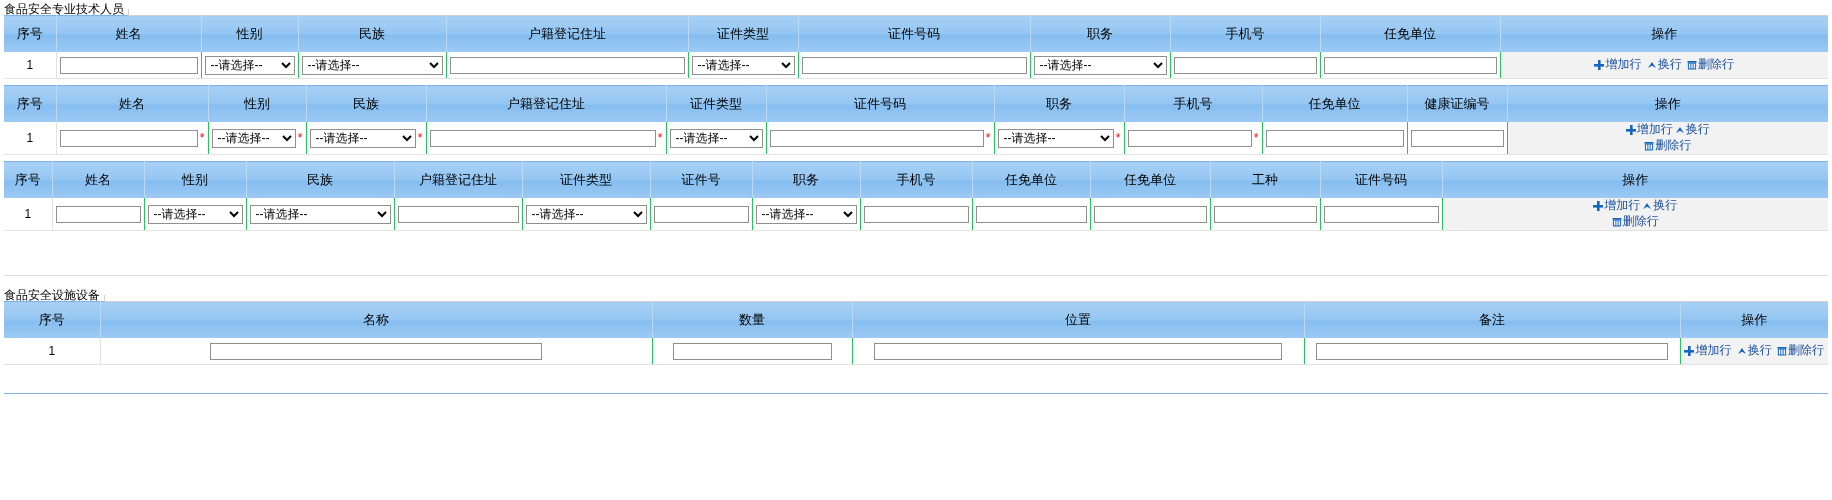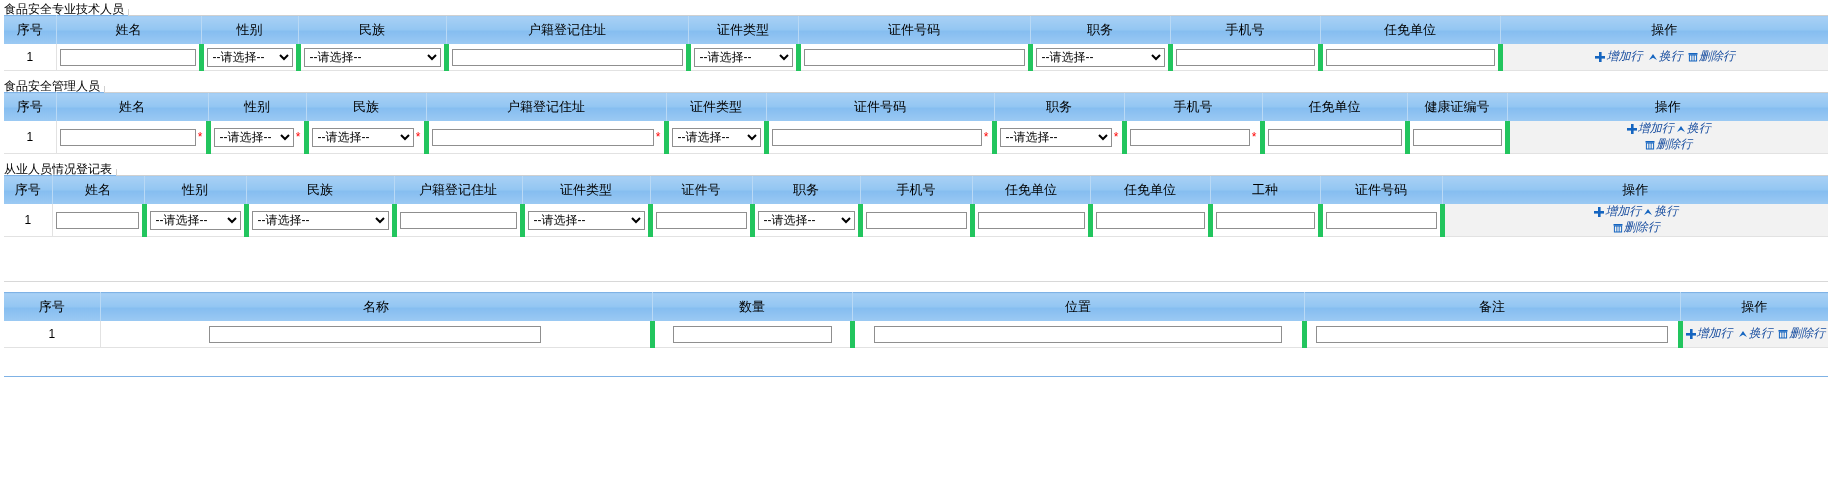--- a/index.html
+++ b/index.html
@@ -52,33 +52,33 @@
     table-layout:fixed;
     border-top:1px solid #7fb2e5;
     border-bottom:1px solid #cfcfcf;
   }
   table.grid thead th{
     background:linear-gradient(to bottom,#a8d0f5 0%,#93c6f2 48%,#85bdf0 52%,#9ccaf3 100%);
     background-color:#93c6f2;
     color:#000;
     font-weight:normal;
     font-size:13px;
-    height:28px;
+    height:36px;
     line-height:22px;
     padding:0;
     text-align:center;
     border-right:1px solid #b9d9f5;
     white-space:nowrap;
   }
   table.grid thead th:last-child{border-right:0;}
   table.grid tbody td{
     height:26px;
     padding:0 3px;
     text-align:center;
-    border-right:5px solid #22c55e;
+    border-right:1px solid #22c55e;
     border-bottom:1px solid #e2e2e2;
     background:#fff;
     vertical-align:middle;
     white-space:nowrap;
   }
   table.grid tbody td.idx{
     border-right:1px solid #e2e2e2;
     font-size:12px;
   }
   table.grid tbody td.ops{
@@ -115,21 +115,20 @@
   .req{color:#ff0000;font-size:12px;line-height:10px;flex:0 0 auto;padding-left:1px;}
 
   
   .op{
     color:#1a4fa0;
     text-decoration:none;
     font-size:12px;
     white-space:nowrap;
     display:inline-block;
     padding:0 1px;
-    font-style:italic;
   }
   .ic{display:inline-block;vertical-align:-2px;margin-right:1px;}
 
   .spacer-sm{height:6px;}
   .spacer-md{height:10px;}
   .blankbox{
     margin:0 4px;
     height:44px;
     border-bottom:1px solid #d8d8d8;
     background:#fff;
@@ -245,26 +244,20 @@
                   </svg></span><span>删除行</span></a>
           </td>
         </tr>
       </tbody>
     </table>
   </div>
 
   <div class="spacer-sm"></div>
 
   <div class="group">
-    <div class="legend-wrap">
-      <span class="legend-text">食品安全管理人员</span>
-      <span class="legend-rule">
-          <i class="legend-tick"></i>
-        </span>
-    </div>
     <table class="grid">
       <colgroup>
         <col style="width:52px">
           <col style="width:152px">
           <col style="width:98px">
           <col style="width:120px">
         <col style="width:240px">
           <col style="width:100px">
           <col style="width:228px">
           <col style="width:130px">
@@ -364,26 +357,20 @@
                   </svg></span><span>删除行</span></a>
           </td>
         </tr>
       </tbody>
     </table>
   </div>
 
   <div class="spacer-sm"></div>
 
   <div class="group">
-    <div class="legend-wrap">
-      <span class="legend-text">从业人员情况登记表</span>
-      <span class="legend-rule">
-          <i class="legend-tick"></i>
-        </span>
-    </div>
     <table class="grid">
       <colgroup>
         <col style="width:48px">
           <col style="width:92px">
           <col style="width:102px">
           <col style="width:148px">
         <col style="width:128px">
           <col style="width:128px">
           <col style="width:102px">
           <col style="width:108px">
@@ -491,20 +478,26 @@
           </td>
         </tr>
       </tbody>
     </table>
   </div>
 
   <div class="blankbox"></div>
   <div class="spacer-md"></div>
 
   <div class="group">
+    <div class="legend-wrap">
+      <span class="legend-text">食品安全设施设备</span>
+      <span class="legend-rule">
+          <i class="legend-tick"></i>
+        </span>
+    </div>
     <table class="grid">
       <colgroup>
         <col style="width:96px">
           <col style="width:552px">
           <col style="width:200px">
           <col style="width:452px">
         <col style="width:376px">
           <col style="width:auto">
       </colgroup>
       <thead>

